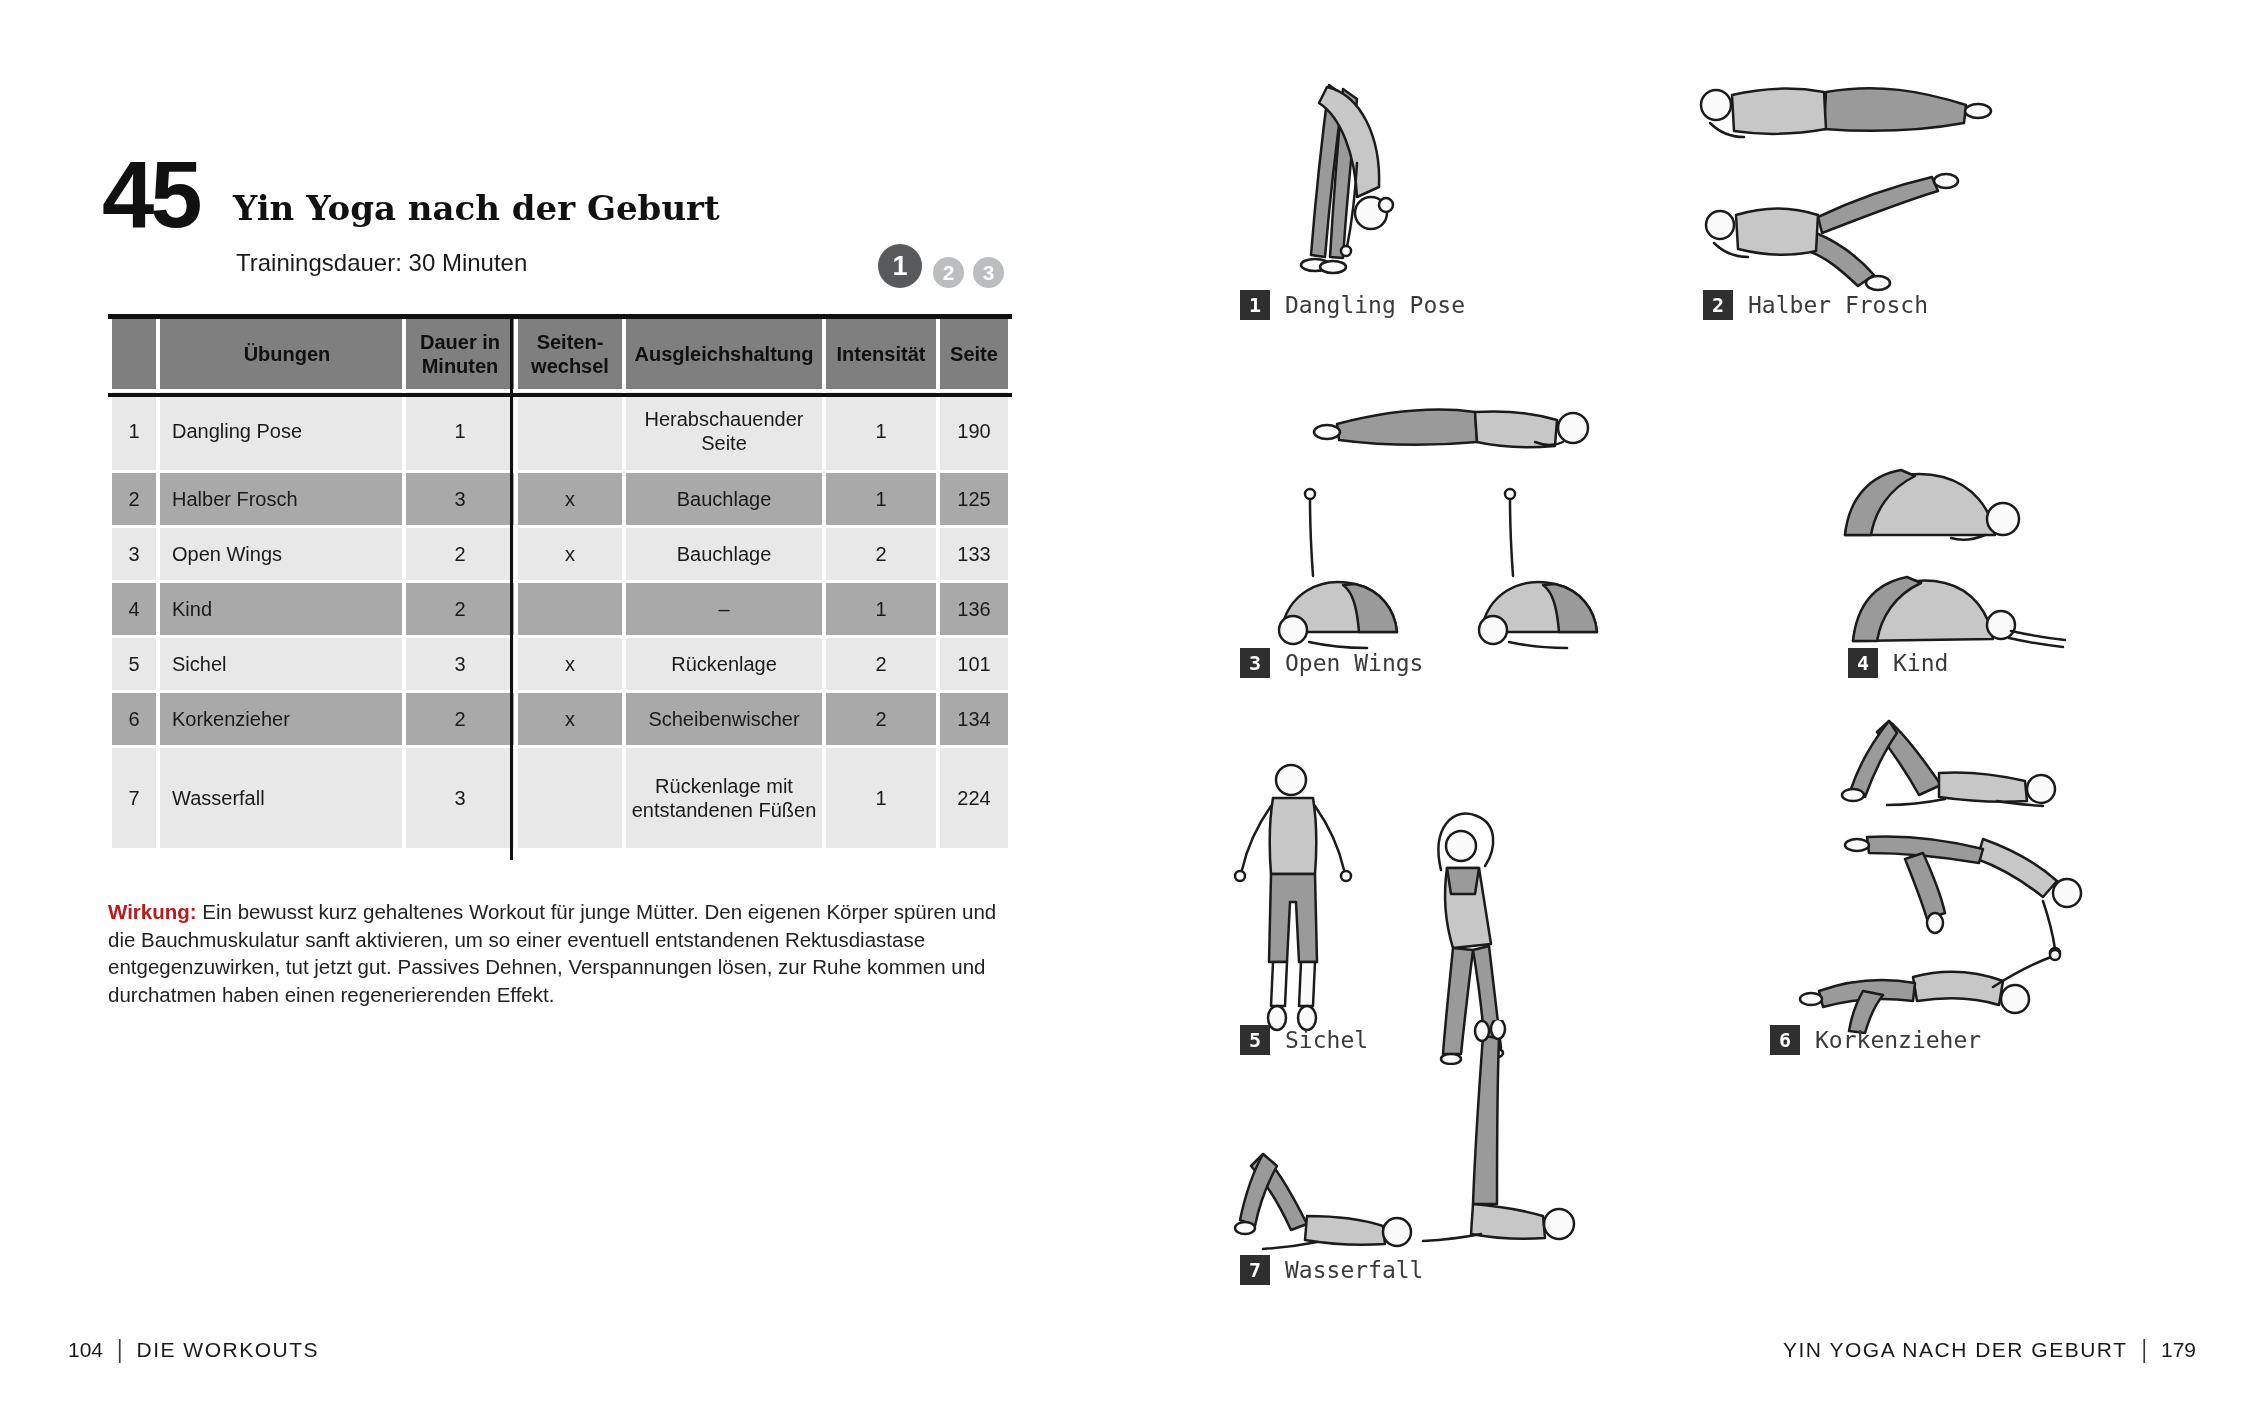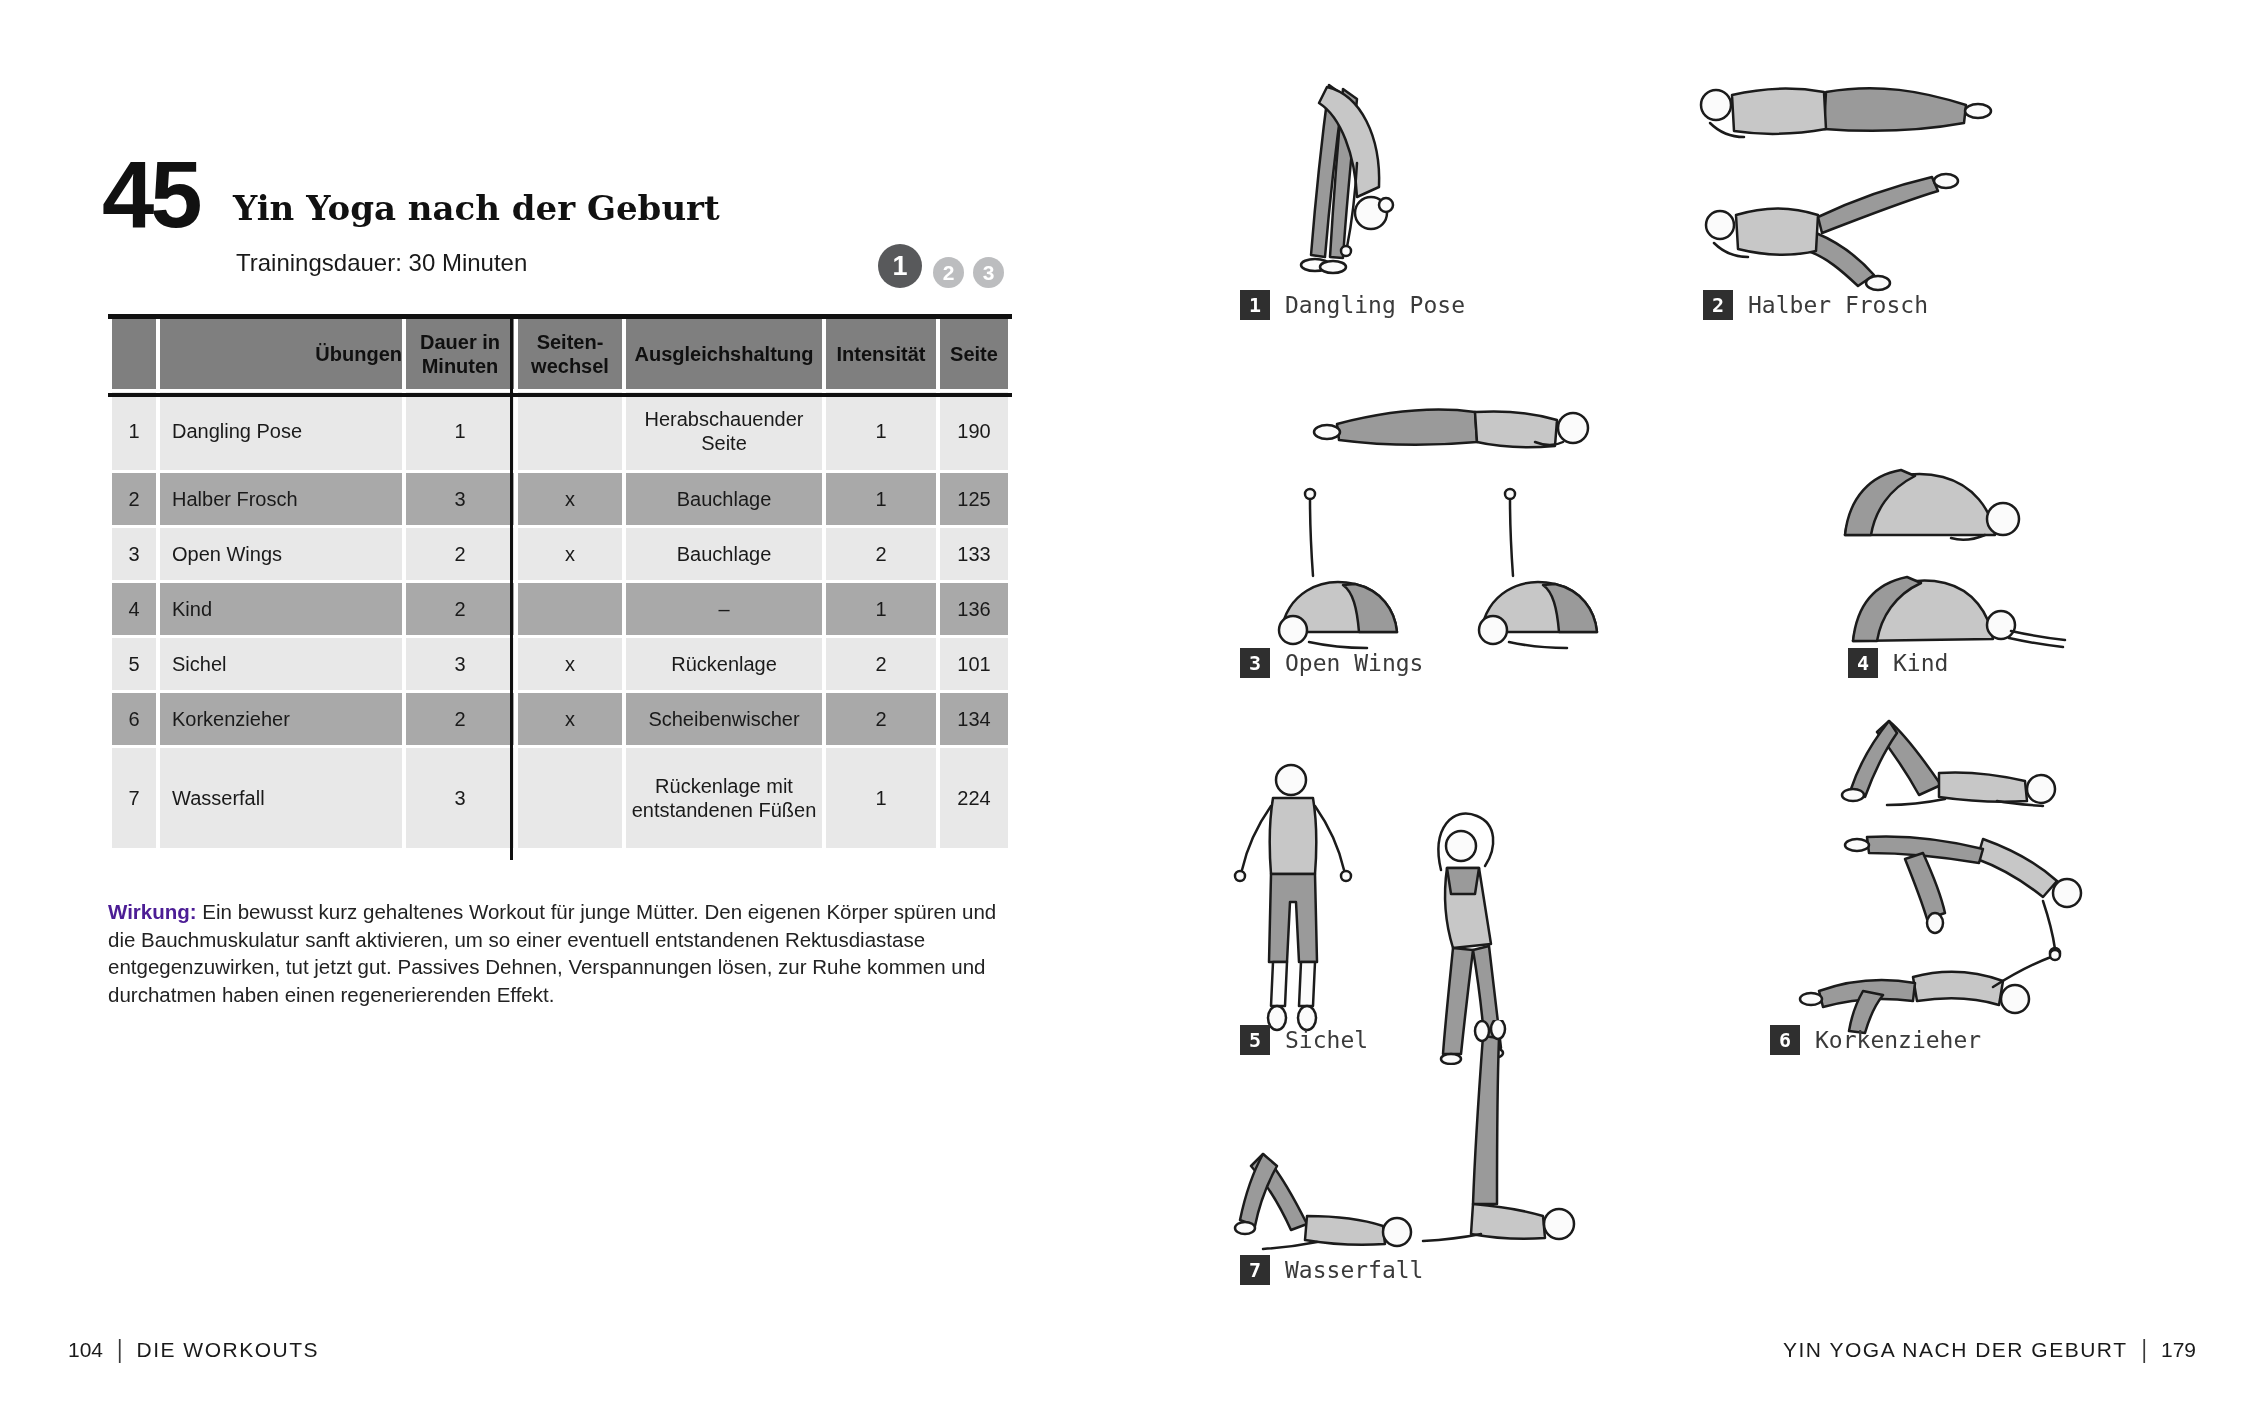--- a/index.html
+++ b/index.html
@@ -28,34 +28,34 @@
   table.workout { border-collapse:separate; border-spacing:4px 3px; table-layout:fixed; margin-top:2px; }
   table.workout col.c-num  { width:44px; }
   table.workout col.c-name { width:242px; }
   table.workout col.c-dur  { width:108px; }
   table.workout col.c-side { width:104px; }
   table.workout col.c-ausg { width:196px; }
   table.workout col.c-int  { width:110px; }
   table.workout col.c-page { width:68px; }
   table.workout th { background:#7f7f7f; color:#101010; font-weight:bold; font-size:20px;
     line-height:24px; height:70px; text-align:center; vertical-align:middle; }
-  table.workout th.h-name { text-align:right; padding-left:12px; }
+  table.workout th.h-name { text-align:center; padding-left:12px; }
   table.workout td { font-size:20px; color:#1a1a1a; text-align:center; vertical-align:middle;
     line-height:24px; }
   table.workout td.name { text-align:left; padding-left:12px; }
   tr.lt td { background:#e8e8e8; }
   tr.dk td { background:#a9a9a9; }
   tr.r-tall { height:78px; }
   tr.r-std  { height:52px; }
   tr.r-xl   { height:100px; }
 
   
   .effect { position:absolute; left:108px; top:898px; width:912px; font-size:20.5px;
     line-height:27.5px; color:#222; }
-  .effect b { color:#4c1d95; }
+  .effect b { color:#b91c1c; }
 
   
   .footer { position:absolute; top:1338px; font-size:21px; color:#1a1a1a; display:flex;
     align-items:center; gap:14px;margin-left:21px; }
   .footer-left { left:47px; }
   .footer-right { right:48px; }
   .footer .sect { letter-spacing:1.5px; }
   .footer .sep { color:#3a3a3a; font-weight:normal; transform:scaleY(1.2); }
 
   

